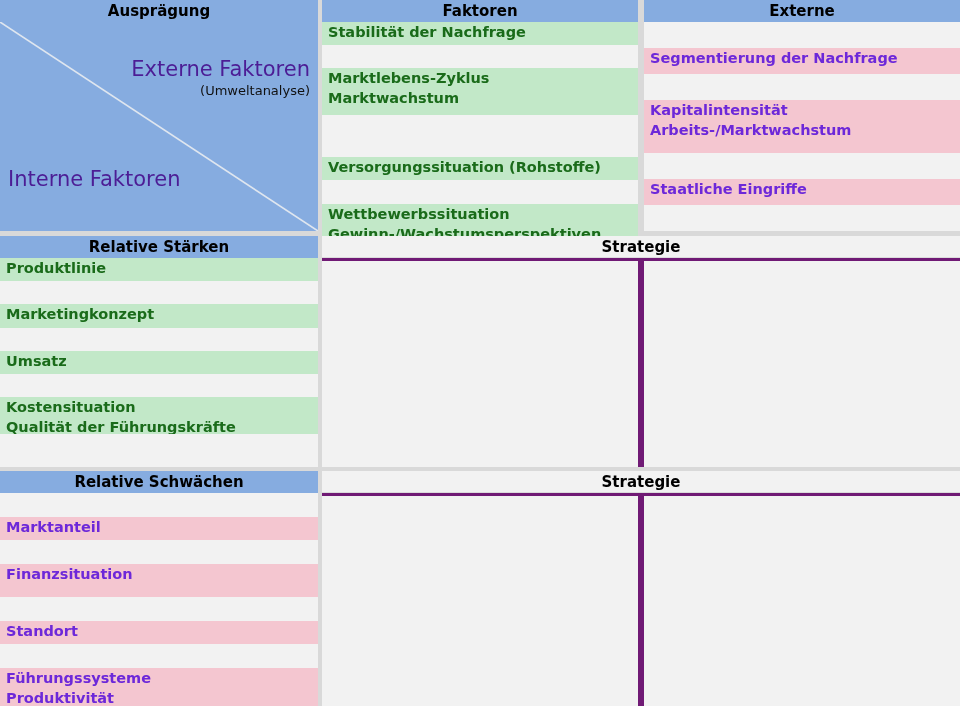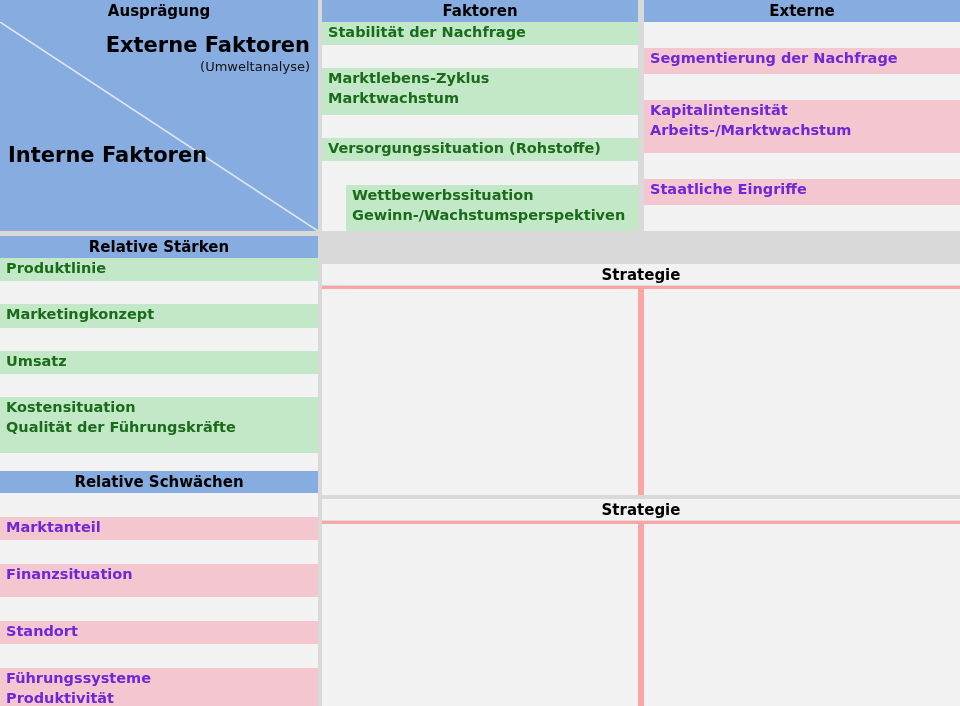--- a/index.html
+++ b/index.html
@@ -48,31 +48,31 @@
   }
   .diag{position:absolute;left:0;top:0;width:100%;height:100%;}
   .q-ext{
     position:absolute;right:8px;top:10px;
     text-align:right;
   }
   .q-int{
     position:absolute;left:8px;top:120px;
     text-align:left;
   }
-  .q-title{font-size:21px;font-weight:bold;color:#000000;line-height:26px;white-space:nowrap;}
+  .q-title{font-size:21px;font-weight:normal;color:#4c1d95;line-height:26px;white-space:nowrap;margin-top:24px;}
   .q-sub{font-size:13px;color:#111;line-height:18px;white-space:nowrap;}
 
   
   #chancen{left:322px;top:0;width:316px;height:231px;}
   #risiken{left:644px;top:0;width:316px;height:231px;}
   #staerken{left:0;top:236px;width:318px;height:231px;}
   #schwaechen{left:0;top:471px;width:318px;height:235px;}
 
   
-  .strat{position:absolute;background:#fca5a5;box-sizing:border-box;margin-top:28px;}
+  .strat{position:absolute;background:#701a75;box-sizing:border-box;}
   #strat1{left:322px;top:236px;width:638px;height:231px;}
   #strat2{left:322px;top:471px;width:638px;height:235px;}
   .strat .hdr{
     background:#f2f2f2;color:#000;height:22px;line-height:22px;
     border-bottom:1px solid #dcdcdc;
   }
   .strat-body{position:absolute;left:0;right:0;top:25px;bottom:0;display:flex;}
   .strat-cell{background:#f2f2f2;}
   #strat1 .strat-cell.left{width:316px;}
   #strat1 .strat-cell.right{width:316px;margin-left:6px;}
@@ -105,25 +105,25 @@
     <div class="rows">
         <div class="row green" style="height: 23.2222px;">
           <div class="ln">Stabilität der Nachfrage</div>
         </div>
         <div class="row blank" style="height: 23.2222px;"></div>
         <div class="row green" style="height: 46.4444px;">
           <div class="ln">Marktlebens-Zyklus</div>
           <div class="ln">Marktwachstum</div>
         </div>
         <div class="row blank" style="height: 23.2222px;"></div>
-        <div class="row green" style="height: 23.2222px;">
+        <div class="row green" style="height: 23.2222px; margin-top: 19px;">
           <div class="ln">Versorgungssituation (Rohstoffe)</div>
         </div>
         <div class="row blank" style="height: 23.2222px;"></div>
-        <div class="row green" style="height: 46.4444px; margin-left: 24px;">
+        <div class="row green" style="height: 46.4444px;">
           <div class="ln">Wettbewerbssituation</div>
           <div class="ln">Gewinn-/Wachstumsperspektiven</div>
         </div>
       </div>
   </div>
 
   <div class="panel" id="risiken">
     <div class="hdr">Externe</div>
     <div class="rows">
         <div class="row blank" style="height: 26.125px;"></div>
@@ -151,21 +151,21 @@
         </div>
         <div class="row blank" style="height: 23.2222px;"></div>
         <div class="row green" style="height: 23.2222px;">
           <div class="ln">Marketingkonzept</div>
         </div>
         <div class="row blank" style="height: 23.2222px;"></div>
         <div class="row green" style="height: 23.2222px;">
           <div class="ln">Umsatz</div>
         </div>
         <div class="row blank" style="height: 23.2222px;"></div>
-        <div class="row green" style="height: 56px;">
+        <div class="row green" style="height: 37px;">
           <div class="ln">Kostensituation</div>
           <div class="ln">Qualität der Führungskräfte</div>
         </div>
         <div class="row blank" style="height: 23.2222px;"></div>
       </div>
   </div>
 
   <div class="panel" id="schwaechen">
     <div class="hdr">Relative Schwächen</div>
     <div class="rows">

